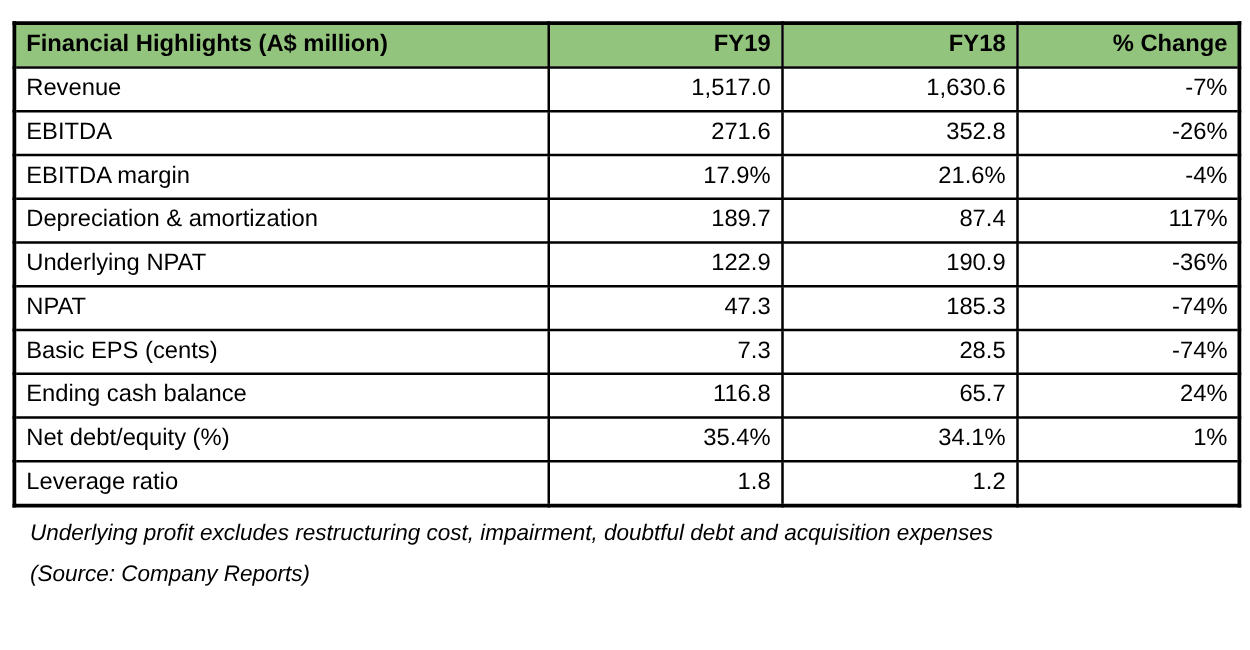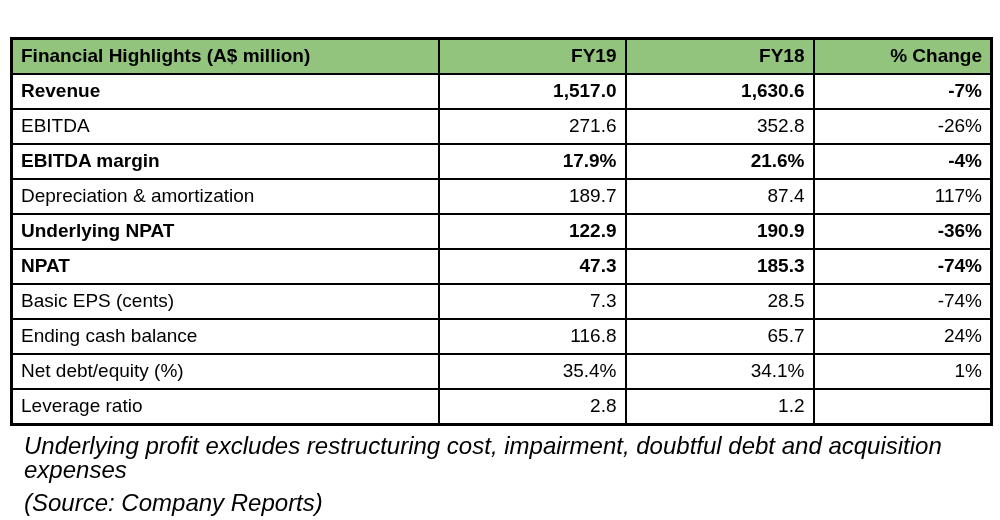--- a/index.html
+++ b/index.html
@@ -15,47 +15,46 @@
     color:var(--text);
     font-family:"Liberation Sans","DejaVu Sans",sans-serif;
     overflow:hidden;
   }
   .sheet{padding:17px 10px 0 10px;}
   table.fin{
     border-collapse:collapse;
     table-layout:fixed;
     width:980px;
     border:3px solid var(--border);
-    margin-top:20px;
   }
   .fin th,.fin td{
     border:2px solid var(--border);
     padding:5px 8px 7px 8px;
     font-size:19px;
     line-height:21px;
     vertical-align:bottom;
     white-space:nowrap;
     overflow:hidden;
   }
   .fin th{
     background:var(--header-bg);
     font-weight:bold;
     text-align:left;
   }
   .fin th.num,.fin td.num{text-align:right;}
   .fin td{font-weight:normal;}
-  .fin tr.bold td{font-weight:bold;}
+  .fin tr.bold td{font-weight:normal;}
   col.c-label{width:427px;}
   col.c-fy19{width:187px;}
   col.c-fy18{width:188px;}
   col.c-change{width:178px;}
   .notes{
     margin:8px 10px 0 14px;
     font-style:italic;
-    font-size:24px;
+    font-size:18px;
     color:var(--text);
   }
   .notes p{margin:0 0 9px 0;line-height:24px;}
 </style>
 </head>
 <body>
 
 <div class="sheet">
   <table class="fin">
     <colgroup>
@@ -122,21 +121,21 @@
         <td class="num">24%</td>
       </tr>
       <tr>
         <td>Net debt/equity (%)</td>
         <td class="num">35.4%</td>
         <td class="num">34.1%</td>
         <td class="num">1%</td>
       </tr>
       <tr>
         <td>Leverage ratio</td>
-        <td class="num">2.8</td>
+        <td class="num">1.8</td>
         <td class="num">1.2</td>
         <td class="num"></td>
       </tr>
     </tbody>
   </table>
 
   <div class="notes">
     <p>Underlying profit excludes restructuring cost, impairment, doubtful debt and acquisition expenses</p>
     <p>(Source: Company Reports)</p>
   </div>

